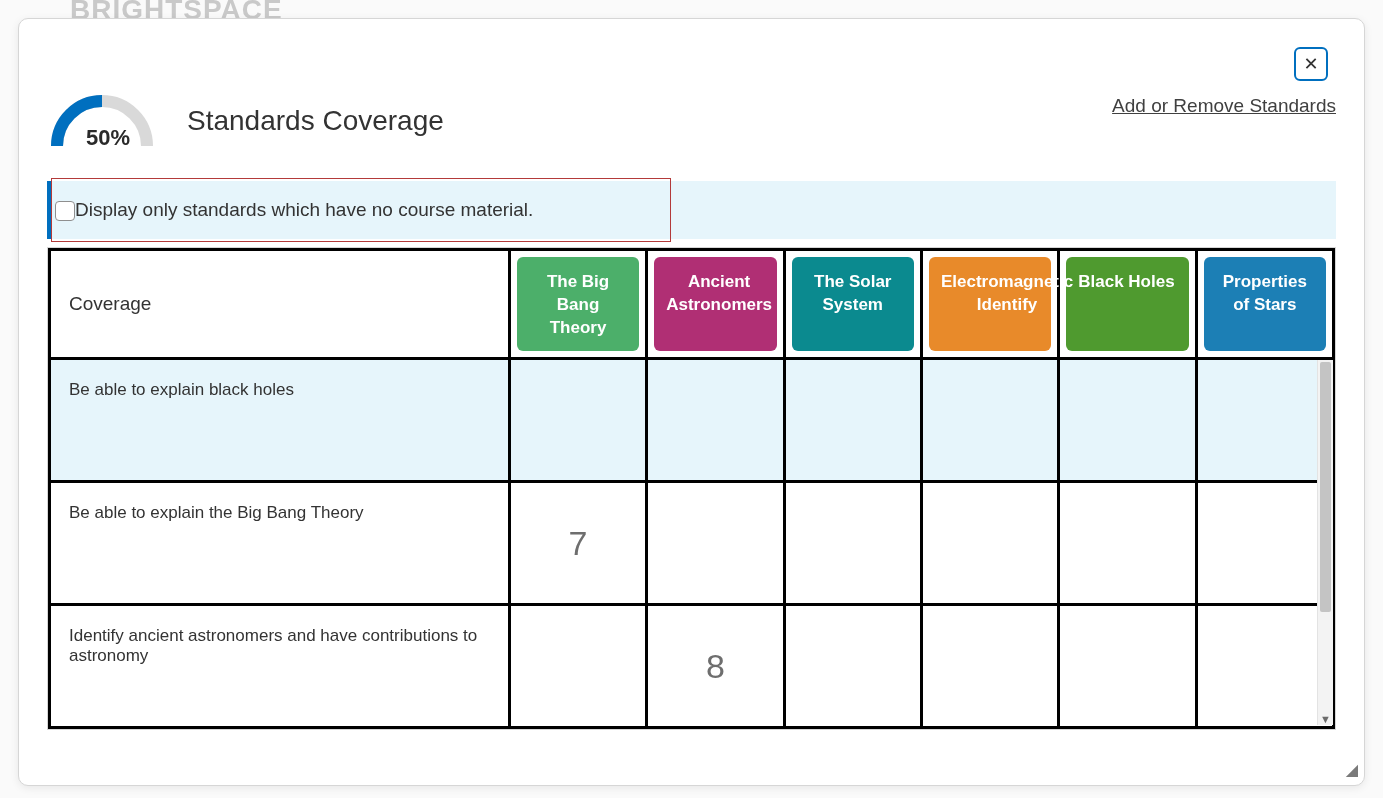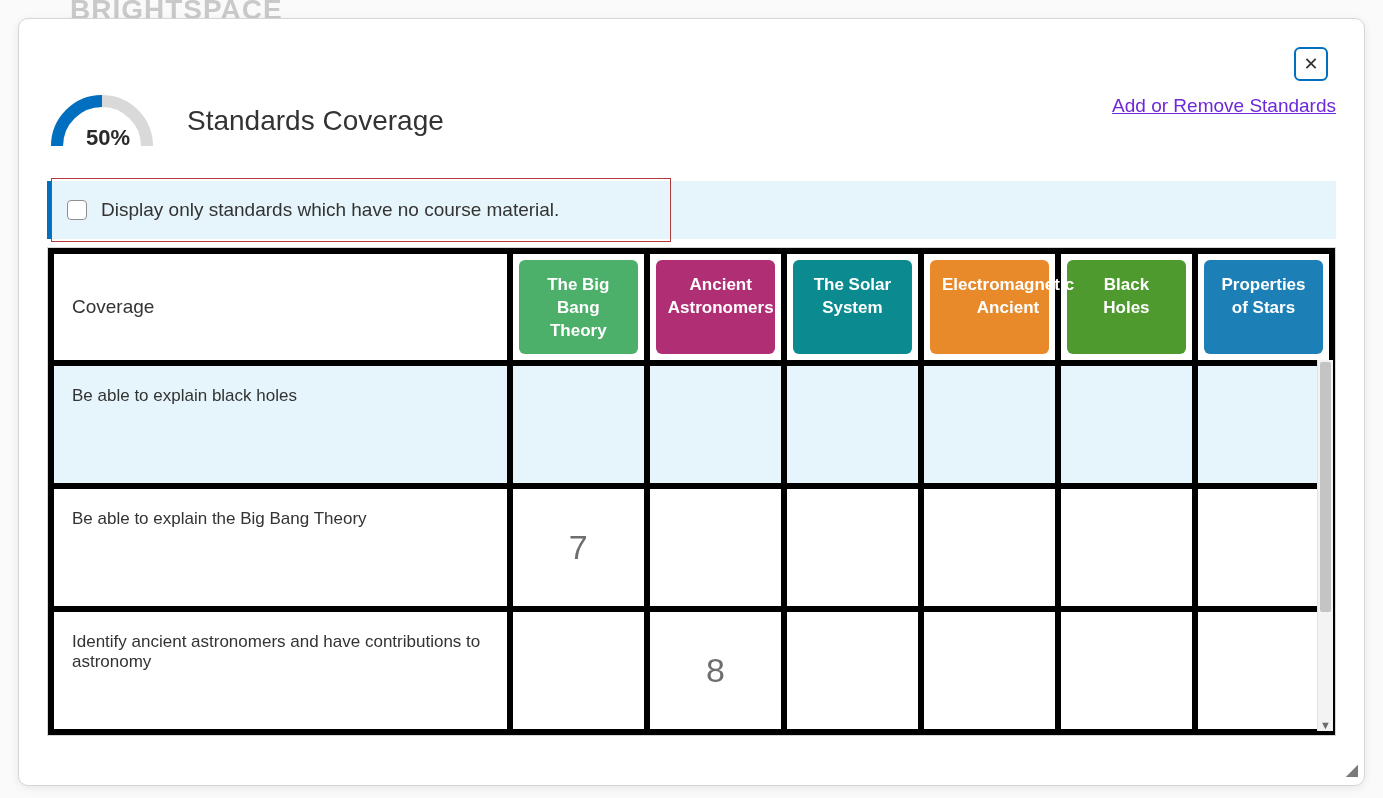--- a/index.html
+++ b/index.html
@@ -31,41 +31,41 @@
   
   .gauge svg { position:absolute; left:0; top:0; }
   .gauge-label {
     position:absolute; left:12px; right:0; bottom:0; text-align:center;
     font-size:22px; font-weight:700; color:#2a2a2a;
   }
   .title {
     font-size:28px; color:#333; font-weight:400;
   }
   .action-link {
-    margin-left:auto; color:#6d28d9; font-size:19px; text-decoration:underline; cursor:pointer;
+    margin-left:auto; color:#404040; font-size:19px; text-decoration:underline; cursor:pointer;
     align-self:flex-start; margin-top:4px;
   }
   .filter-bar {
     margin-top:30px; background:#e6f5fb; border-left:4px solid #006fbf;
-    padding:18px 16px; display:flex; align-items:center; gap:14px;
+    padding:18px 4px; display:flex; align-items:flex-end; 
     position:relative;
   }
   .highlight-box {
     position:absolute; left:0; top:-3px; width:620px; height:calc(100% + 6px);
     border:1px solid #b33a3a; pointer-events:none;
   }
   .checkbox {
     width:20px; height:20px; border:1px solid #8f8f8f; border-radius:4px; background:#fff; cursor:pointer;
   }
   .filter-label { font-size:19px; color:#333; }
   .table-wrap {
     margin-top:8px; border:1px solid #d6d6d6; position:relative;
   }
   table { border-collapse:collapse; width:100%; table-layout:fixed; }
-  th, td { border:6px solid #000000; }
+  th, td { border:3px solid #000000; }
   thead th.stdcol {
     text-align:left; padding:34px 18px; font-size:19px; font-weight:400; color:#333; background:#fff;
     width:452px;
   }
   thead th.topic {
     padding:0; height:100px; width:135px; background:#fff; vertical-align:middle;
   }
   .topic-card {
     margin:6px; height:94px; border-radius:6px; color:#fff; padding:14px 12px;
     font-size:17px; line-height:1.35; display:flex; align-items:flex-start;
@@ -135,21 +135,21 @@
                 <span>Ancient Astronomers</span>
               </div>
             </th>
           <th class="topic">
               <div class="topic-card" style="background: rgb(11, 138, 143);">
                 <span>The Solar System</span>
               </div>
             </th>
           <th class="topic">
               <div class="topic-card" style="background: rgb(232, 138, 42);">
-                <span>Electromagnetic Ancient</span>
+                <span>Electromagnetic Identify</span>
               </div>
             </th>
           <th class="topic">
               <div class="topic-card" style="background: rgb(79, 154, 47);">
                 <span>Black Holes</span>
               </div>
             </th>
           <th class="topic">
               <div class="topic-card" style="background: rgb(28, 127, 181); justify-content: center;">
                 <span>Properties of Stars</span>

